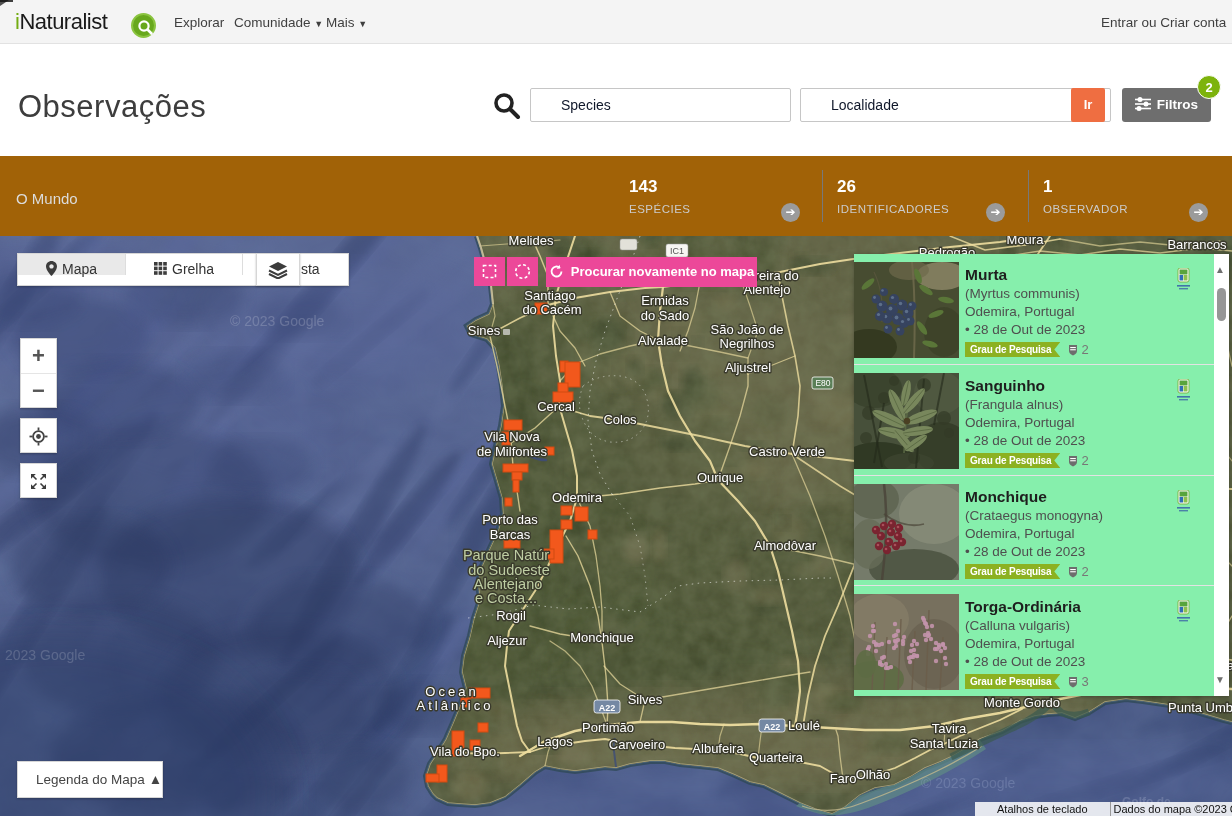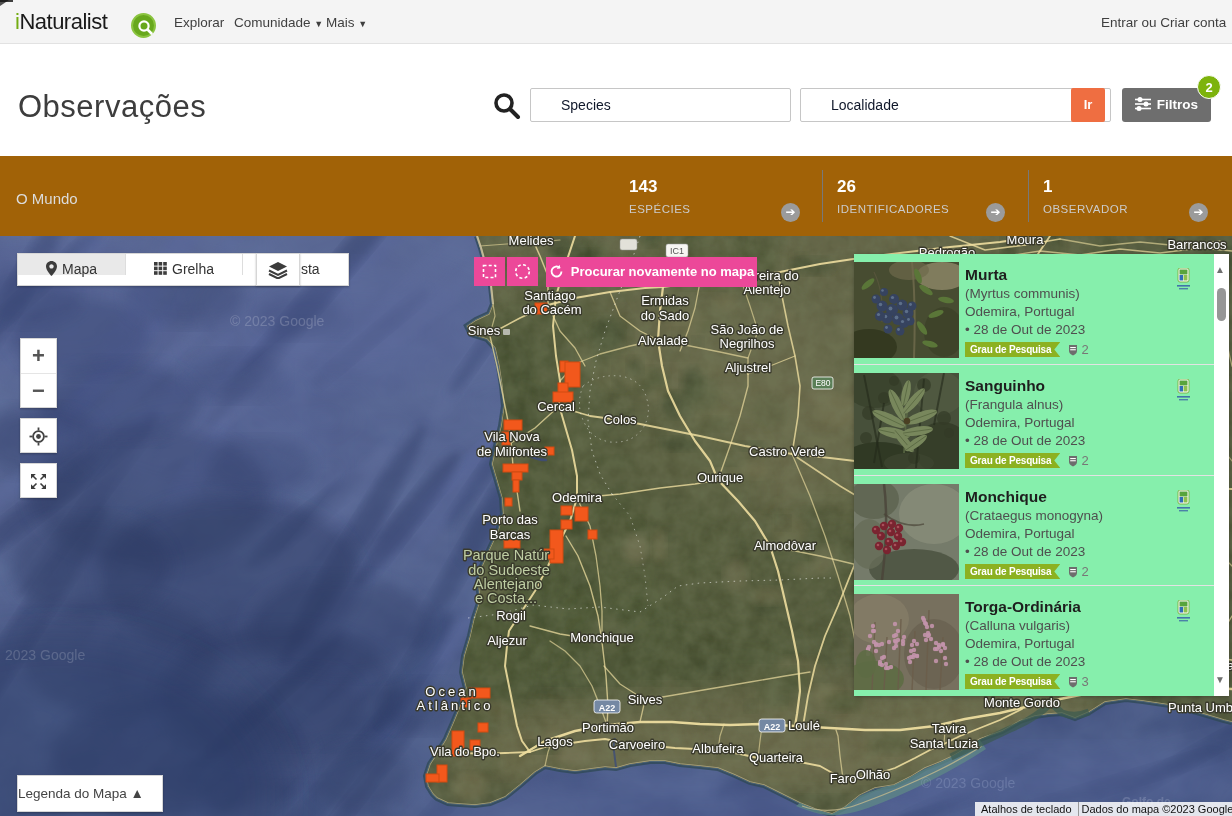--- a/index.html
+++ b/index.html
@@ -45,24 +45,24 @@
 #locaisbtn{left:305px;top:17px;width:147px;height:33px;text-align:center;line-height:31px}
 .obtn{position:absolute;background:#ec4899;color:#fff}
 #osq{left:474px;top:21px;width:31px;height:29px}
 #ocirc{left:507px;top:21px;width:31px;height:29px}
 #obig{left:546px;top:21px;width:211px;height:30px;font-size:13px;font-weight:bold;line-height:30px;text-align:center;white-space:nowrap;overflow:hidden}
 #zoomctl{left:20px;top:102px;width:37px;height:70px;padding:0}
 #zoomctl .half{height:35px;text-align:center;font-size:22px;color:#555;line-height:34px;font-weight:bold}
 #zoomctl .half:first-child{border-bottom:1px solid #e5e5e5}
 #locbtn{left:20px;top:182px;width:37px;height:35px;text-align:center;line-height:35px}
 #fsbtn{left:20px;top:227px;width:37px;height:35px;text-align:center;line-height:35px}
-#legenda{left:17px;top:539px;width:146px;height:37px;text-align:left;line-height:35px;font-size:13.5px;color:#444}
+#legenda{left:17px;top:525px;width:146px;height:37px;text-align:right;line-height:35px;font-size:13.5px;color:#444}
 
 #attr{position:absolute;left:975px;top:566px;width:257px;height:14px;background:rgba(255,255,255,.85);font-size:11px;color:#111;display:flex;white-space:nowrap}
-#attr .a1{padding:0 6px;border-right:1px solid #999;line-height:14px}
+#attr .a1{padding:0 22px;border-right:1px solid #999;line-height:14px}
 #attr .a2{padding:0 3px;line-height:14px;overflow:hidden}
 
 #panel{position:absolute;left:854px;top:18px;width:375px;height:442px;background:#86efac;box-shadow:0 1px 4px rgba(0,0,0,.3)}
 .card{position:absolute;left:0;width:375px;height:110px;border-top:1px solid #e3e3e3}
 .card:first-child{border-top:none}
 .photo{position:absolute;left:0;top:8px;width:105px;height:96px;overflow:hidden}
 .ctitle{position:absolute;left:111px;top:12px;font-size:15.5px;font-weight:bold;color:#1e1e1e}
 .csp{position:absolute;left:111px;top:32px;font-size:13.5px;color:#4f4f4f}
 .cloc{position:absolute;left:111px;top:50px;font-size:13.5px;color:#4f4f4f}
 .cdate{position:absolute;left:111px;top:68px;font-size:13.5px;color:#4f4f4f}

